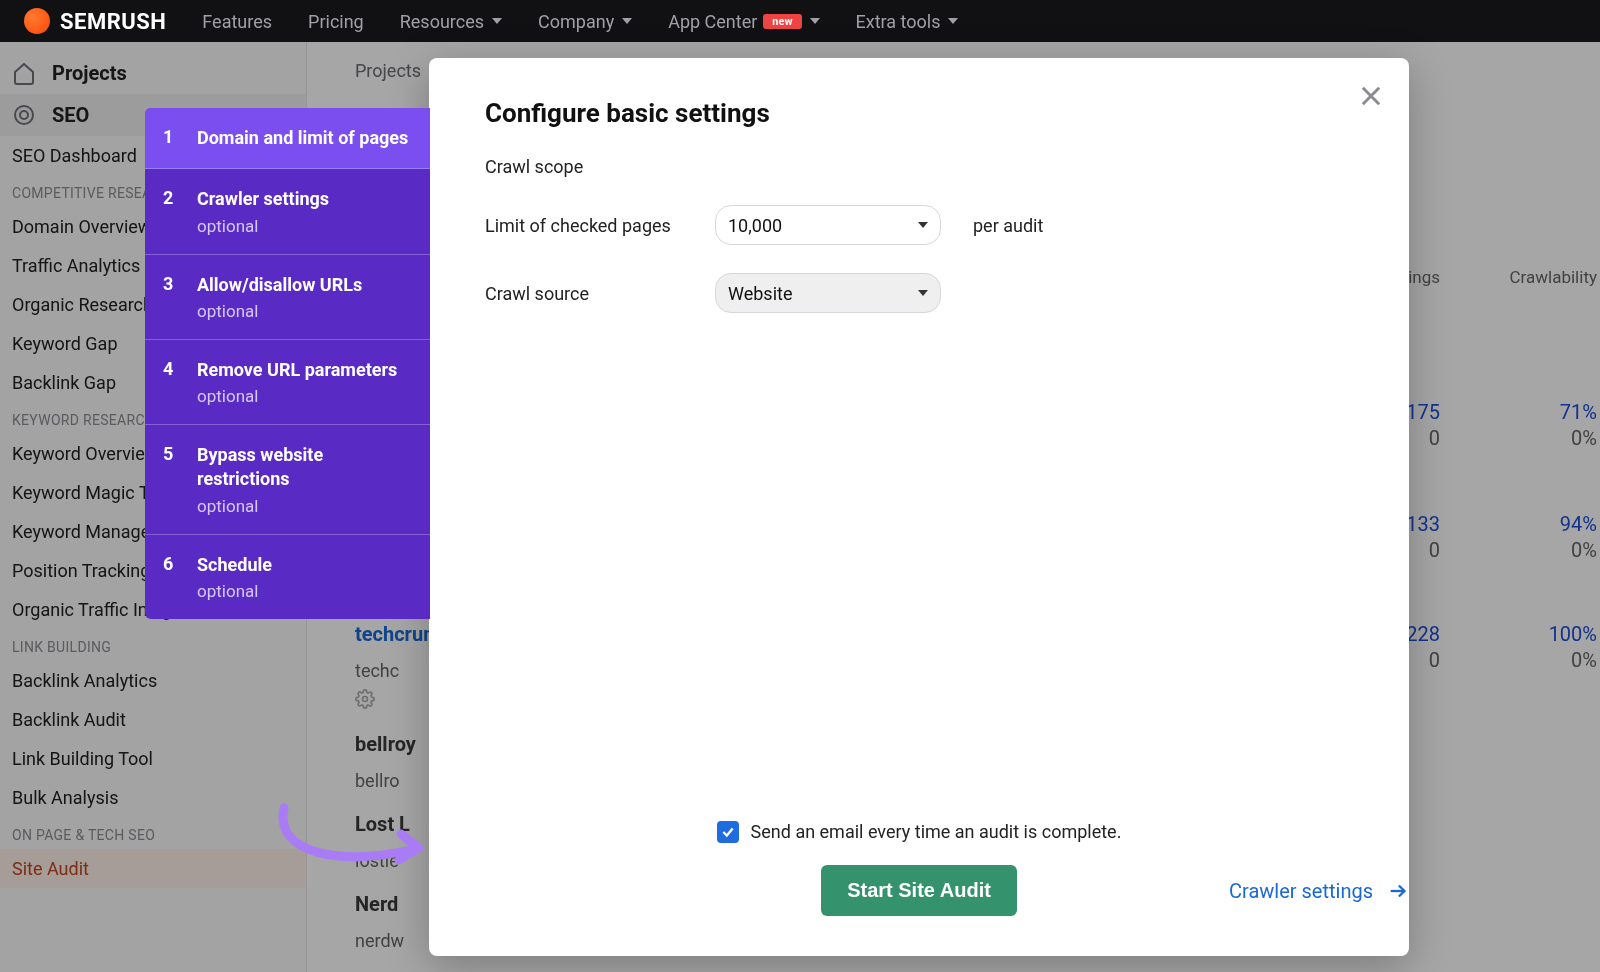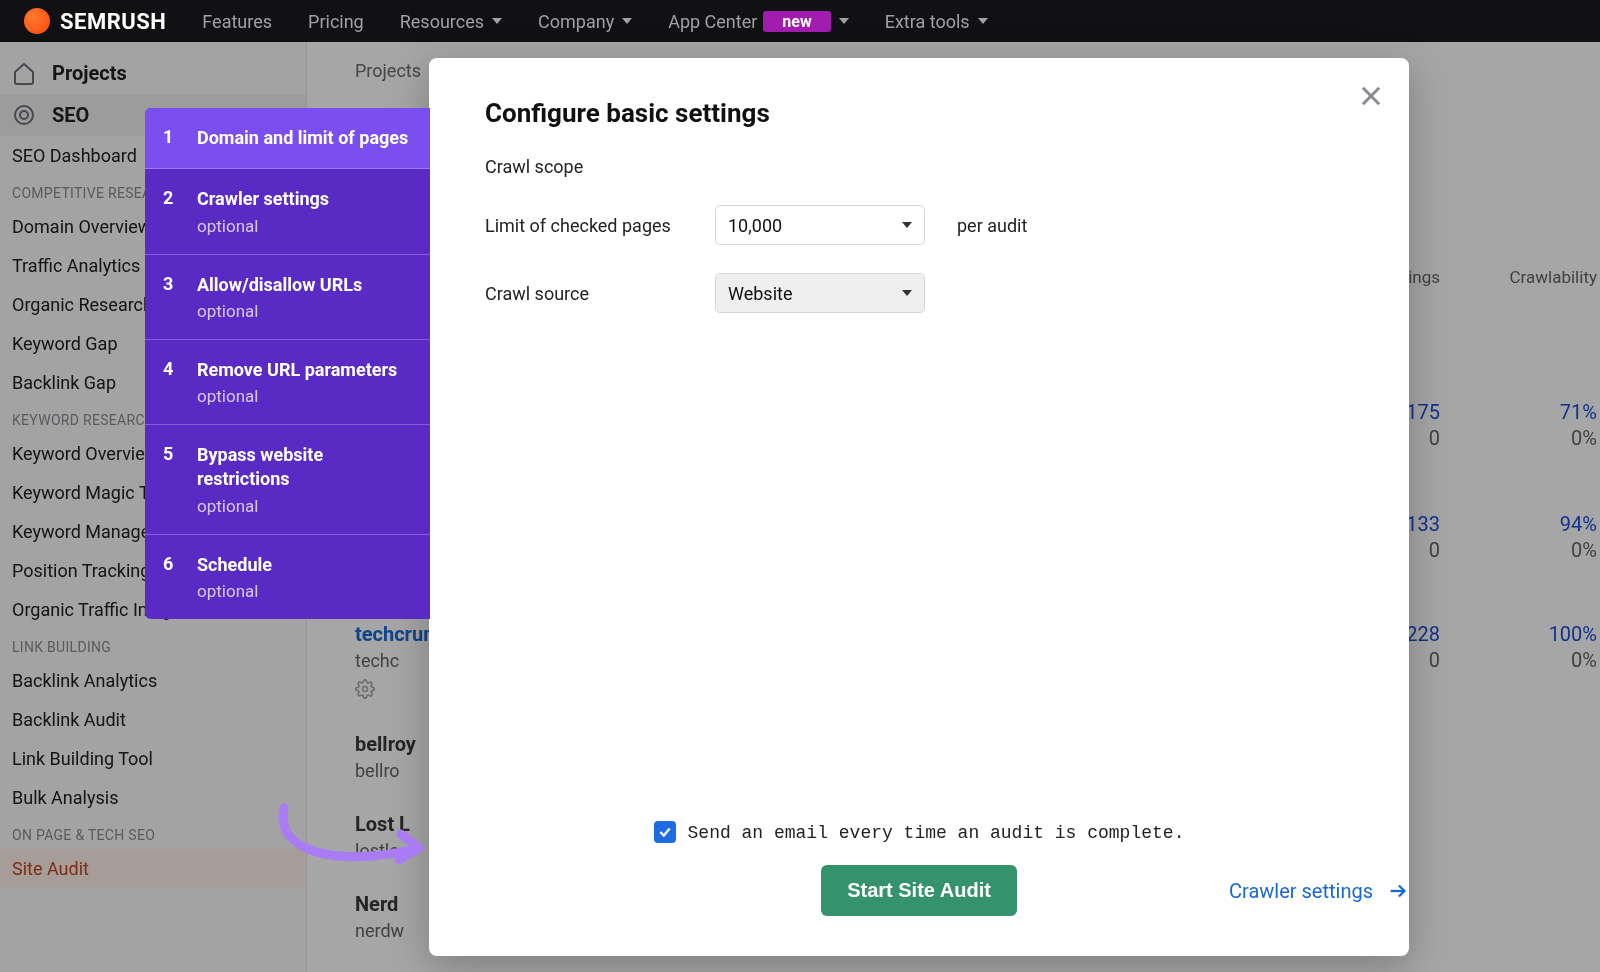--- a/index.html
+++ b/index.html
@@ -39,24 +39,24 @@
   }
   .topnav .nav-item {
     color: #a0a0a6;
     font-size: 18px;
     display: flex;
     align-items: center;
     gap: 6px;
     cursor: pointer;
   }
   .badge-new {
-    font-size: 16px;
-    background: #a21caf;
+    font-size: 11px;
+    background: #ef4444;
     color: #fff;
-    padding: 1px 19px;
+    padding: 1px 9px;
     border-radius: 3px;
     font-weight: 700;
   }
   .chev-down {
     width: 0; height: 0;
     border-left: 5px solid transparent;
     border-right: 5px solid transparent;
     border-top: 6px solid #a0a0a6;
     margin-left: 2px;
   }
@@ -134,21 +134,21 @@
   .blue-link { color: #1d4ed8; }
   .muted { color: #666; }
 
   
   .proj {
     position: absolute;
     left: 48px;
   }
   .proj .p-title { font-weight: 700; font-size: 20px; color: #3a3a3a; }
   .proj .p-title.link { color: #1869d6; }
-  .proj .p-sub { font-size: 18px; color: #666; margin-top: 4px; }
+  .proj .p-sub { font-size: 18px; color: #666; margin-top: 14px; }
   .gear-icon {
     color: #aaa;
     margin-top: 8px;
   }
 
   
   .overlay {
     position: absolute;
     inset: 42px 0 0 0;
     background: rgba(0,0,0,0.35);
@@ -221,45 +221,45 @@
   }
   .scope-domain { font-weight: 700; }
   .scope-note { color: #888; margin-left: 6px; }
   .pencil { color: #aaa; margin-left: 8px; display: inline-flex; }
 
   .select {
     display: flex;
     align-items: center;
     justify-content: space-between;
     border: 1px solid #d6d6dd;
-    border-radius: 5px;
+    border-radius: 16px;
     height: 40px;
     padding: 0 12px;
-    width: 210px;
+    width: 226px;
     font-size: 18px;
     background: #fff;
     cursor: pointer;
     gap: 28px;
   }
   .select.gray { background: #efefef; }
   .select .chev-down { border-top-color: #333; }
   .after-txt { margin-left: 32px; color: #222; }
 
   
   .modal-footer {
     position: absolute;
     left: 0; right: 0; bottom: 40px;
     display: flex;
     flex-direction: column;
     align-items: center;
     gap: 22px;
   }
   .chk-row {
-    display: flex; align-items: flex-end; gap: 12px;
-    font-size: 18px; color: #222; font-family: Liberation Mono, monospace;
+    display: flex; align-items: flex-start; gap: 12px;
+    font-size: 18px; color: #222;
   }
   .chk {
     width: 22px; height: 22px;
     background: #1f6be0;
     border-radius: 4px;
     display: flex; align-items: center; justify-content: center;
     color: #fff;
   }
   .btn-primary {
     background: #34926d;

